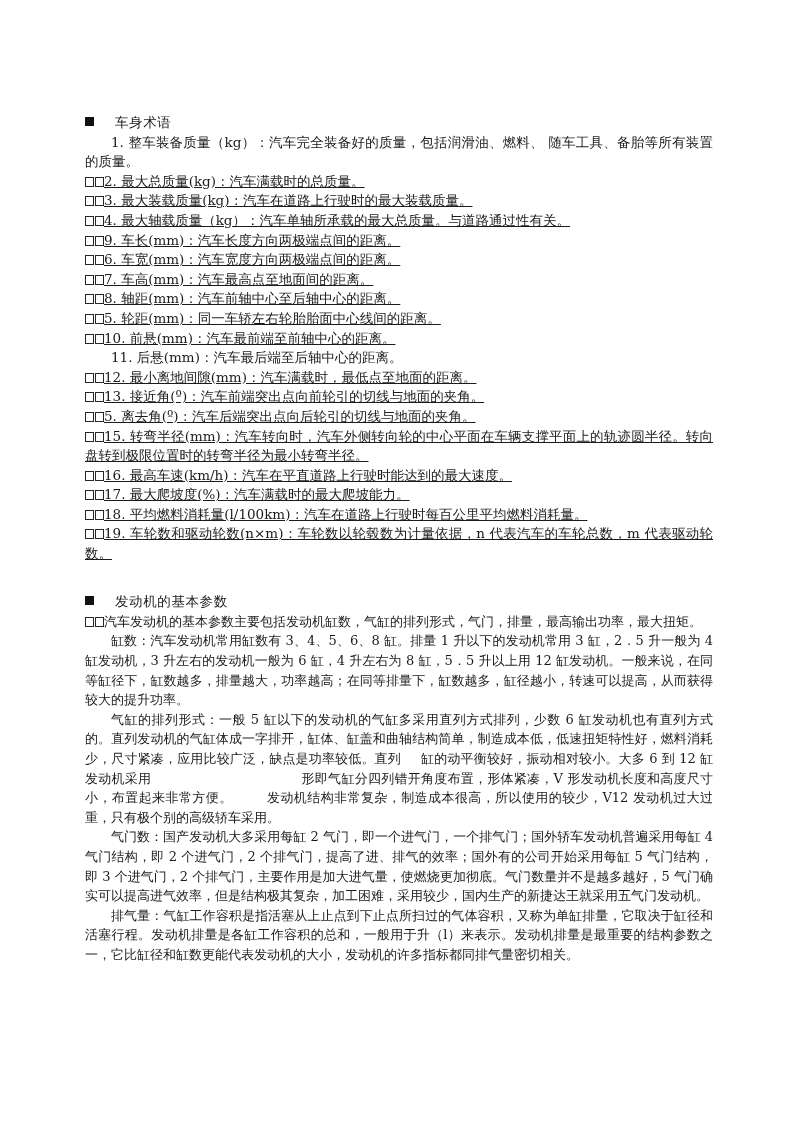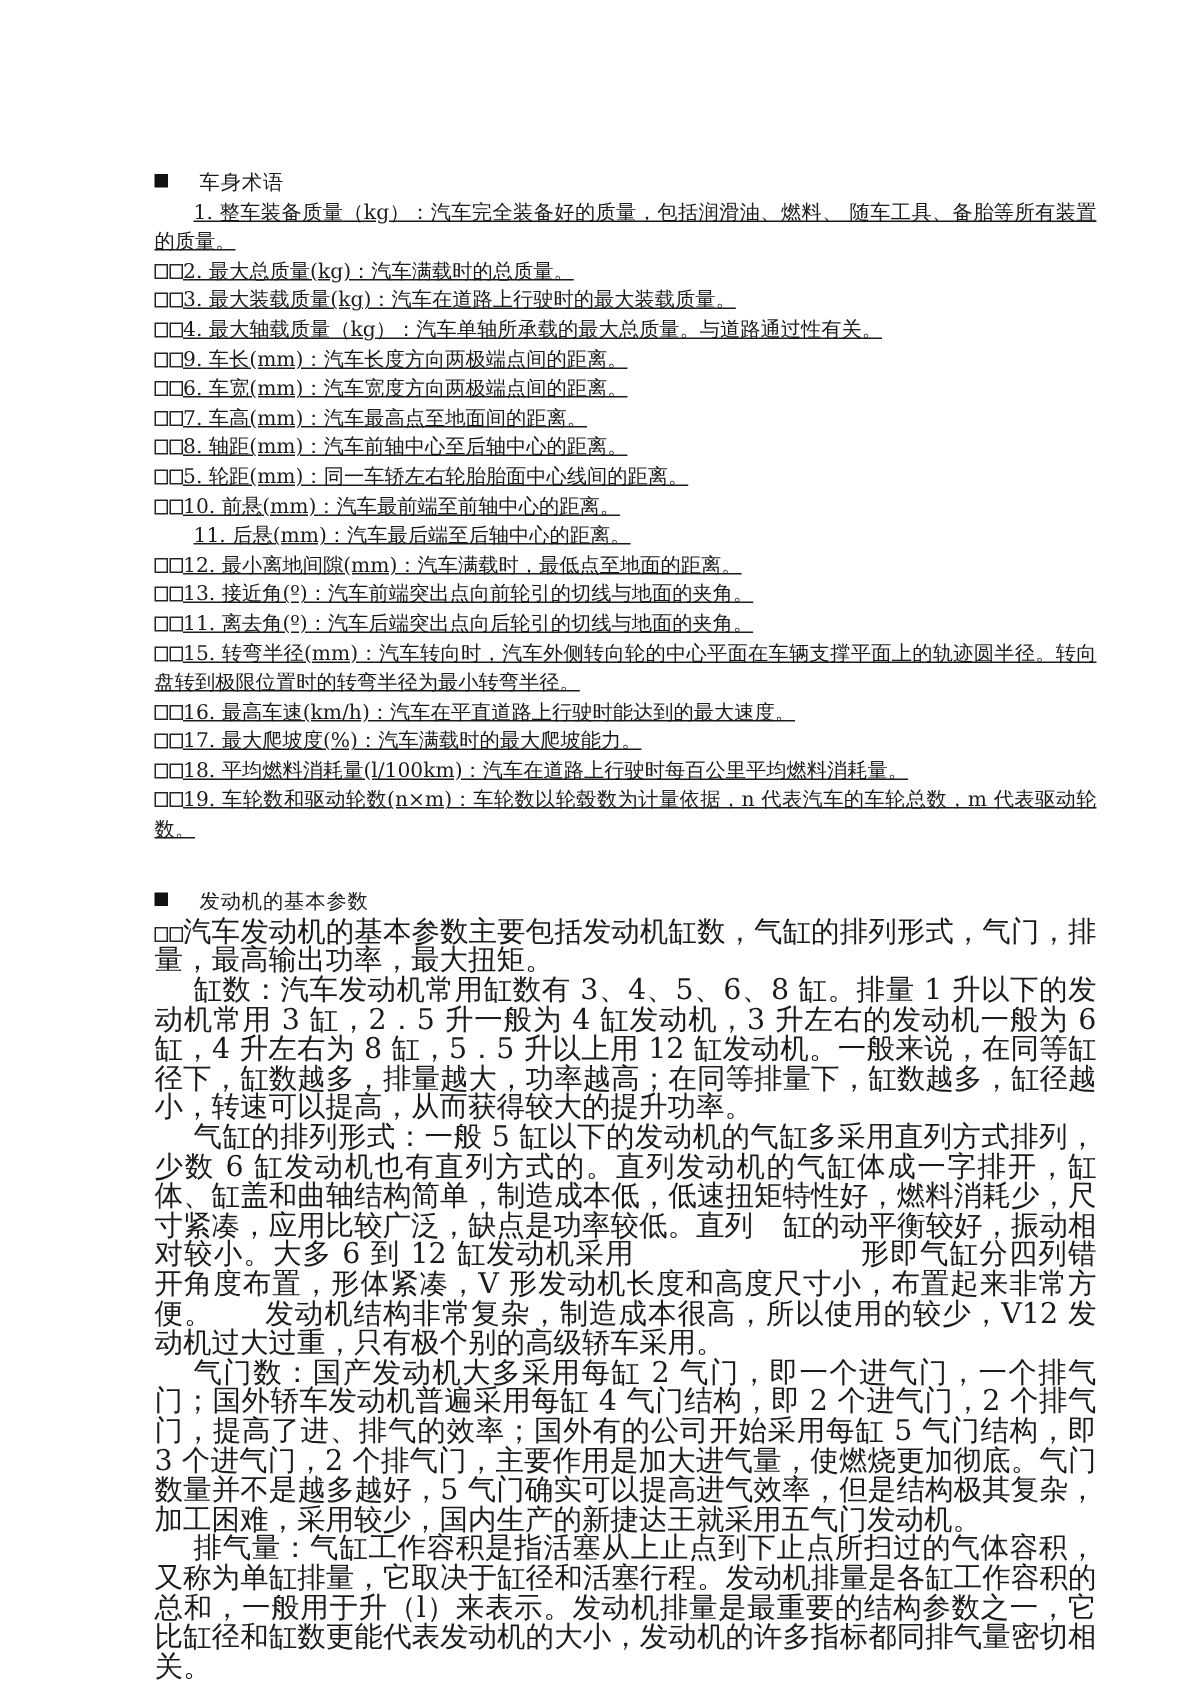--- a/index.html
+++ b/index.html
@@ -18,21 +18,20 @@
     height: 1122px;
     background: #ffffff;
     overflow: hidden;
     box-sizing: border-box;
   }
   .content {
     position: absolute;
     left: 85px;
     top: 113px;
     width: 628px;
-    margin-left: 18px;
   }
 
   
   .section-heading {
     display: flex;
     align-items: baseline;
     font-size: 13.5px;
     line-height: 19.6px;
     margin: 0;
     padding: 0;
@@ -56,25 +55,25 @@
   .entry {
     font-size: 13.5px;
     line-height: 19.6px;
     margin: 0;
     text-align: justify;
     text-justify: inter-ideograph;
     white-space: pre-wrap;
     word-break: break-all;
   }
   .entry.indent-1 { text-indent: 0; text-decoration: underline; }
-  .entry.indent-2 { text-indent: 26px; text-decoration: underline; }
+  .entry.indent-2 { text-indent: 26px; }
 
   
   .para {
-    font-size: 19px;
+    font-size: 13px;
     line-height: 19.6px;
     margin: 0;
     text-align: justify;
     text-justify: inter-ideograph;
     text-indent: 26px;
     white-space: pre-wrap;
     word-break: break-all;
   }
   .para.no-indent { text-indent: 0; }
 
@@ -130,21 +129,21 @@
     <div class="entry indent-1"><span class="tofu"></span><span class="tofu"></span><span>5. 轮距(mm)：同一车轿左右轮胎胎面中心线间的距离。</span></div>
 
     <div class="entry indent-1"><span class="tofu"></span><span class="tofu"></span><span>10. 前悬(mm)：汽车最前端至前轴中心的距离。</span></div>
 
     <div class="entry indent-2"><span>11. 后悬(mm)：汽车最后端至后轴中心的距离。</span></div>
 
     <div class="entry indent-1"><span class="tofu"></span><span class="tofu"></span><span>12. 最小离地间隙(mm)：汽车满载时，最低点至地面的距离。</span></div>
 
     <div class="entry indent-1"><span class="tofu"></span><span class="tofu"></span><span>13. 接近角(º)：汽车前端突出点向前轮引的切线与地面的夹角。</span></div>
 
-    <div class="entry indent-1"><span class="tofu"></span><span class="tofu"></span><span>11. 离去角(º)：汽车后端突出点向后轮引的切线与地面的夹角。</span></div>
+    <div class="entry indent-1"><span class="tofu"></span><span class="tofu"></span><span>5. 离去角(º)：汽车后端突出点向后轮引的切线与地面的夹角。</span></div>
 
     <div class="entry indent-1"><span class="tofu"></span><span class="tofu"></span><span>15. 转弯半径(mm)：汽车转向时，汽车外侧转向轮的中心平面在车辆支撑平面上的轨迹圆半径。转向盘转到极限位置时的转弯半径为最小转弯半径。</span></div>
 
     <div class="entry indent-1"><span class="tofu"></span><span class="tofu"></span><span>16. 最高车速(km/h)：汽车在平直道路上行驶时能达到的最大速度。</span></div>
 
     <div class="entry indent-1"><span class="tofu"></span><span class="tofu"></span><span>17. 最大爬坡度(%)：汽车满载时的最大爬坡能力。</span></div>
 
     <div class="entry indent-1"><span class="tofu"></span><span class="tofu"></span><span>18. 平均燃料消耗量(l/100km)：汽车在道路上行驶时每百公里平均燃料消耗量。</span></div>
 
     <div class="entry indent-1"><span class="tofu"></span><span class="tofu"></span><span>19. 车轮数和驱动轮数(n×m)：车轮数以轮毂数为计量依据，n 代表汽车的车轮总数，m 代表驱动轮数。</span></div>

